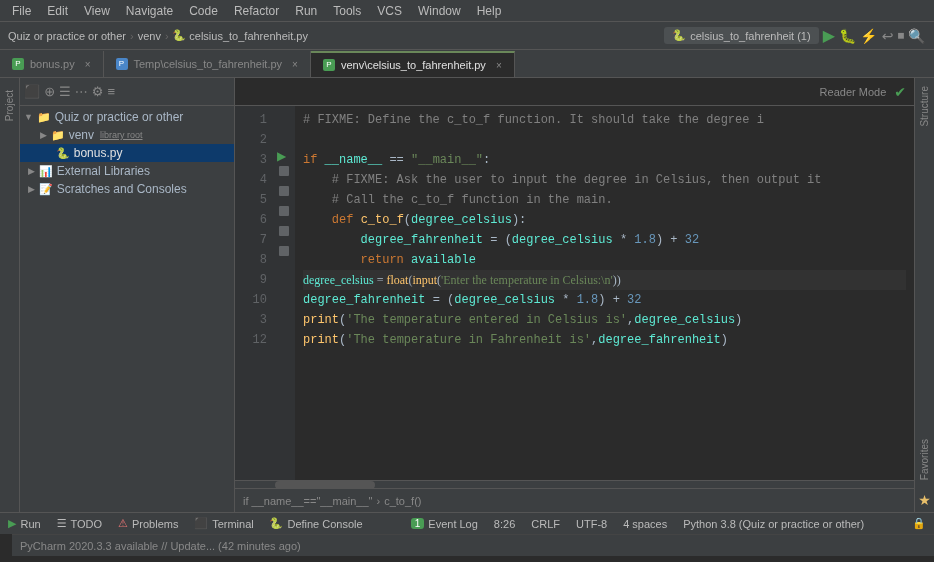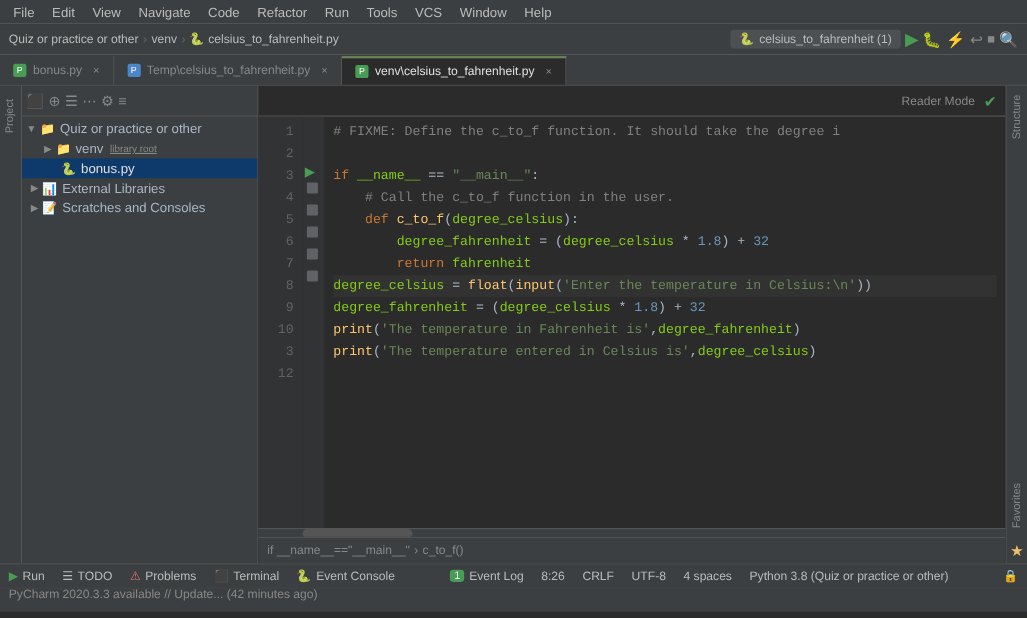--- a/index.html
+++ b/index.html
@@ -56,34 +56,34 @@
     .gutter { width: 16px; background: #313335; position: relative; }
     .code-lines { flex: 1; overflow: auto; padding: 4px 8px; font-family: 'Courier New', monospace; font-size: 12px; line-height: 20px; }
 
     
     .kw { color: #cc7832; margin-top: 36px; }
     .str { color: #6a8759; }
     .func { color: #ffc66d; }
     .comment { color: #808080; }
     .num { color: #6897bb; }
     .op { color: #a9b7c6; }
-    .var { color: #84cc16; }
+    .var { color: #5eead4; }
     .line { height: 20px; white-space: pre; display: block; }
-    .line.highlighted { background: #323232; }
+    .line.highlighted { background: #323232; font-family: Liberation Serif, serif; }
 
     
     .breadcrumb-bar { height: 24px; background: #3c3f41; display: flex; align-items: center; padding: 0 8px; gap: 4px; font-size: 11px; color: #888; border-top: 1px solid #555; }
 
     
     .status-bar { height: 22px; background: #3c3f41; display: flex; align-items: center; padding: 0 8px; gap: 16px; font-size: 11px; color: #bbbbbb; border-top: 1px solid #555; }
     .status-item { display: flex; align-items: center; gap: 4px; cursor: pointer; }
     .run-tab { display: flex; align-items: center; gap: 4px; cursor: pointer; color: #bbbbbb; }
     .problems-icon { color: #e57373; }
     .event-log { margin-left: auto; display: flex; align-items: center; gap: 4px; }
-    .update-bar { background: #3c3f41; height: 22px; display: flex; padding: 0 8px; font-size: 11px; color: #888; border-top: 1px solid #444; }
+    .update-bar { background: #3c3f41; height: 22px; display: flex; align-items: center; padding: 0 8px; font-size: 11px; color: #888; border-top: 1px solid #444; margin-left: 12px; }
     .lock-icon { margin-left: auto; }
 
     
     .right-strip { width: 20px; background: #3c3f41; display: flex; flex-direction: column; align-items: center; border-left: 1px solid #555; }
     .right-label { writing-mode: vertical-rl; transform: rotate(180deg); font-size: 10px; color: #888; padding: 8px 2px; cursor: pointer; }
 
     .scrollbar-h { height: 8px; background: #3c3f41; border-top: 1px solid #555; }
     .scrollbar-thumb { height: 8px; width: 100px; background: #555; border-radius: 4px; margin-left: 40px; }
 
     .tab-file-icon { display: inline-block; width: 12px; height: 12px; background: #6a8759; border-radius: 2px; font-size: 8px; color: white; text-align: center; line-height: 12px; }
@@ -230,36 +230,37 @@
         <div style="position:absolute;top:140px;left:4px;width:10px;height:10px;background:#606366;border-radius:1px;"></div>
       </div>
       <div class="code-lines" style="flex:1;overflow:auto;padding:4px 8px;font-family:'Courier New',monospace;font-size:12px;line-height:20px;">
 
         <div class="line"><span class="comment"># FIXME: Define the c_to_f function. It should take the degree i</span></div>
 
         <div class="line">&nbsp;</div>
 
         <div class="line"><span class="kw">if</span> <span class="var">__name__</span> <span class="op">==</span> <span class="str">"__main__"</span><span class="op">:</span></div>
 
-
-        <div class="line">    <span class="comment"># Call the c_to_f function in the user.</span></div>
+        <div class="line">    <span class="comment"># FIXME: Ask the user to input the degree in Celsius, then output it</span></div>
+
+        <div class="line">    <span class="comment"># Call the c_to_f function in the main.</span></div>
 
         <div class="line">    <span class="kw">def</span> <span class="func">c_to_f</span><span class="op">(</span><span class="var">degree_celsius</span><span class="op">):</span></div>
 
         <div class="line">        <span class="var">degree_fahrenheit</span> <span class="op">=</span> <span class="op">(</span><span class="var">degree_celsius</span> <span class="op">*</span> <span class="num">1.8</span><span class="op">)</span> <span class="op">+</span> <span class="num">32</span></div>
 
-        <div class="line">        <span class="kw">return</span> <span class="var">fahrenheit</span></div>
+        <div class="line">        <span class="kw">return</span> <span class="var">available</span></div>
 
         <div class="line highlighted"><span class="var">degree_celsius</span> <span class="op">=</span> <span class="func">float</span><span class="op">(</span><span class="func">input</span><span class="op">(</span><span class="str">'Enter the temperature in Celsius:\n'</span><span class="op">))</span></div>
 
         <div class="line"><span class="var">degree_fahrenheit</span> <span class="op">=</span> <span class="op">(</span><span class="var">degree_celsius</span> <span class="op">*</span> <span class="num">1.8</span><span class="op">)</span> <span class="op">+</span> <span class="num">32</span></div>
 
+        <div class="line"><span class="func">print</span><span class="op">(</span><span class="str">'The temperature entered in Celsius is'</span><span class="op">,</span><span class="var">degree_celsius</span><span class="op">)</span></div>
+
         <div class="line"><span class="func">print</span><span class="op">(</span><span class="str">'The temperature in Fahrenheit is'</span><span class="op">,</span><span class="var">degree_fahrenheit</span><span class="op">)</span></div>
-
-        <div class="line"><span class="func">print</span><span class="op">(</span><span class="str">'The temperature entered in Celsius is'</span><span class="op">,</span><span class="var">degree_celsius</span><span class="op">)</span></div>
       </div>
     </div>
 
     <div class="scrollbar-h">
       <div class="scrollbar-thumb"></div>
     </div>
 
     <div class="breadcrumb-bar">
       <span>if __name__=="__main__"</span>
       <span>›</span>
@@ -287,21 +288,21 @@
   <div class="status-item">
     <span class="problems-icon">⚠</span>
     <span>Problems</span>
   </div>
   <div class="status-item">
     <span>⬛</span>
     <span>Terminal</span>
   </div>
   <div class="status-item">
     <span>🐍</span>
-    <span>Event Console</span>
+    <span>Define Console</span>
   </div>
   <div class="event-log">
     <span style="background:#499c54;color:white;border-radius:3px;padding:0 4px;font-size:10px;">1</span>
     <span>Event Log</span>
   </div>
   <span>8:26</span>
   <span>CRLF</span>
   <span>UTF-8</span>
   <span>4 spaces</span>
   <span>Python 3.8 (Quiz or practice or other)</span>

